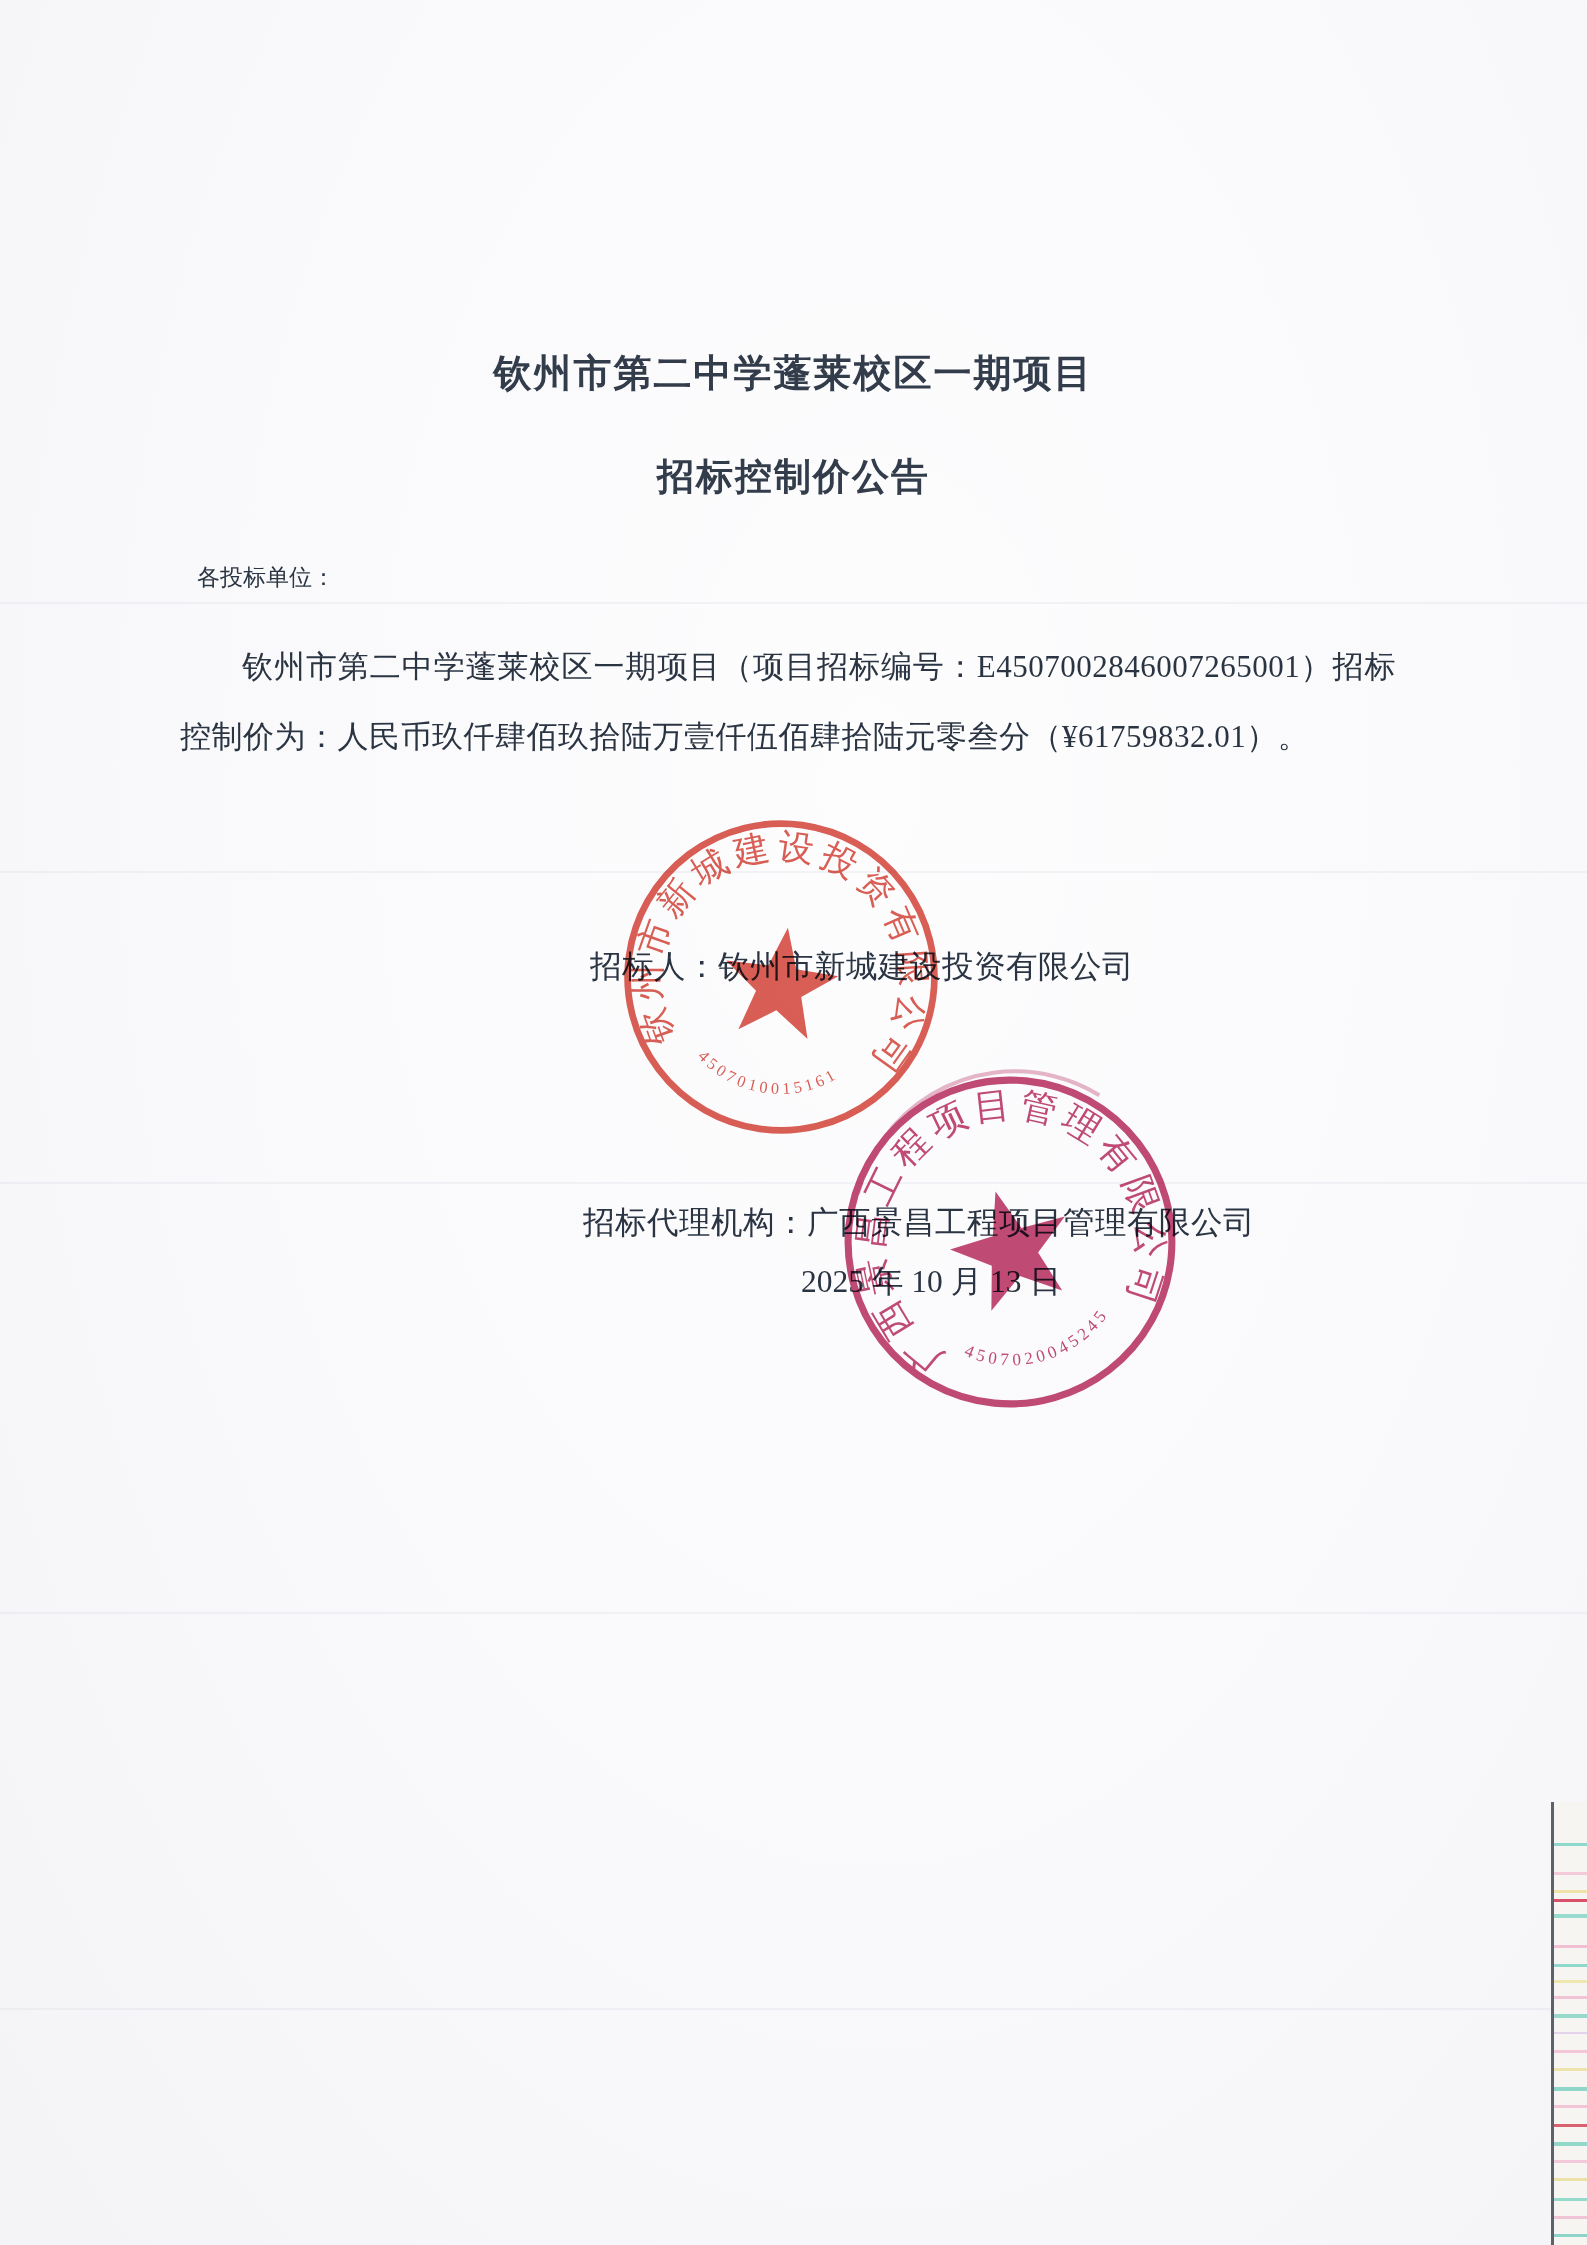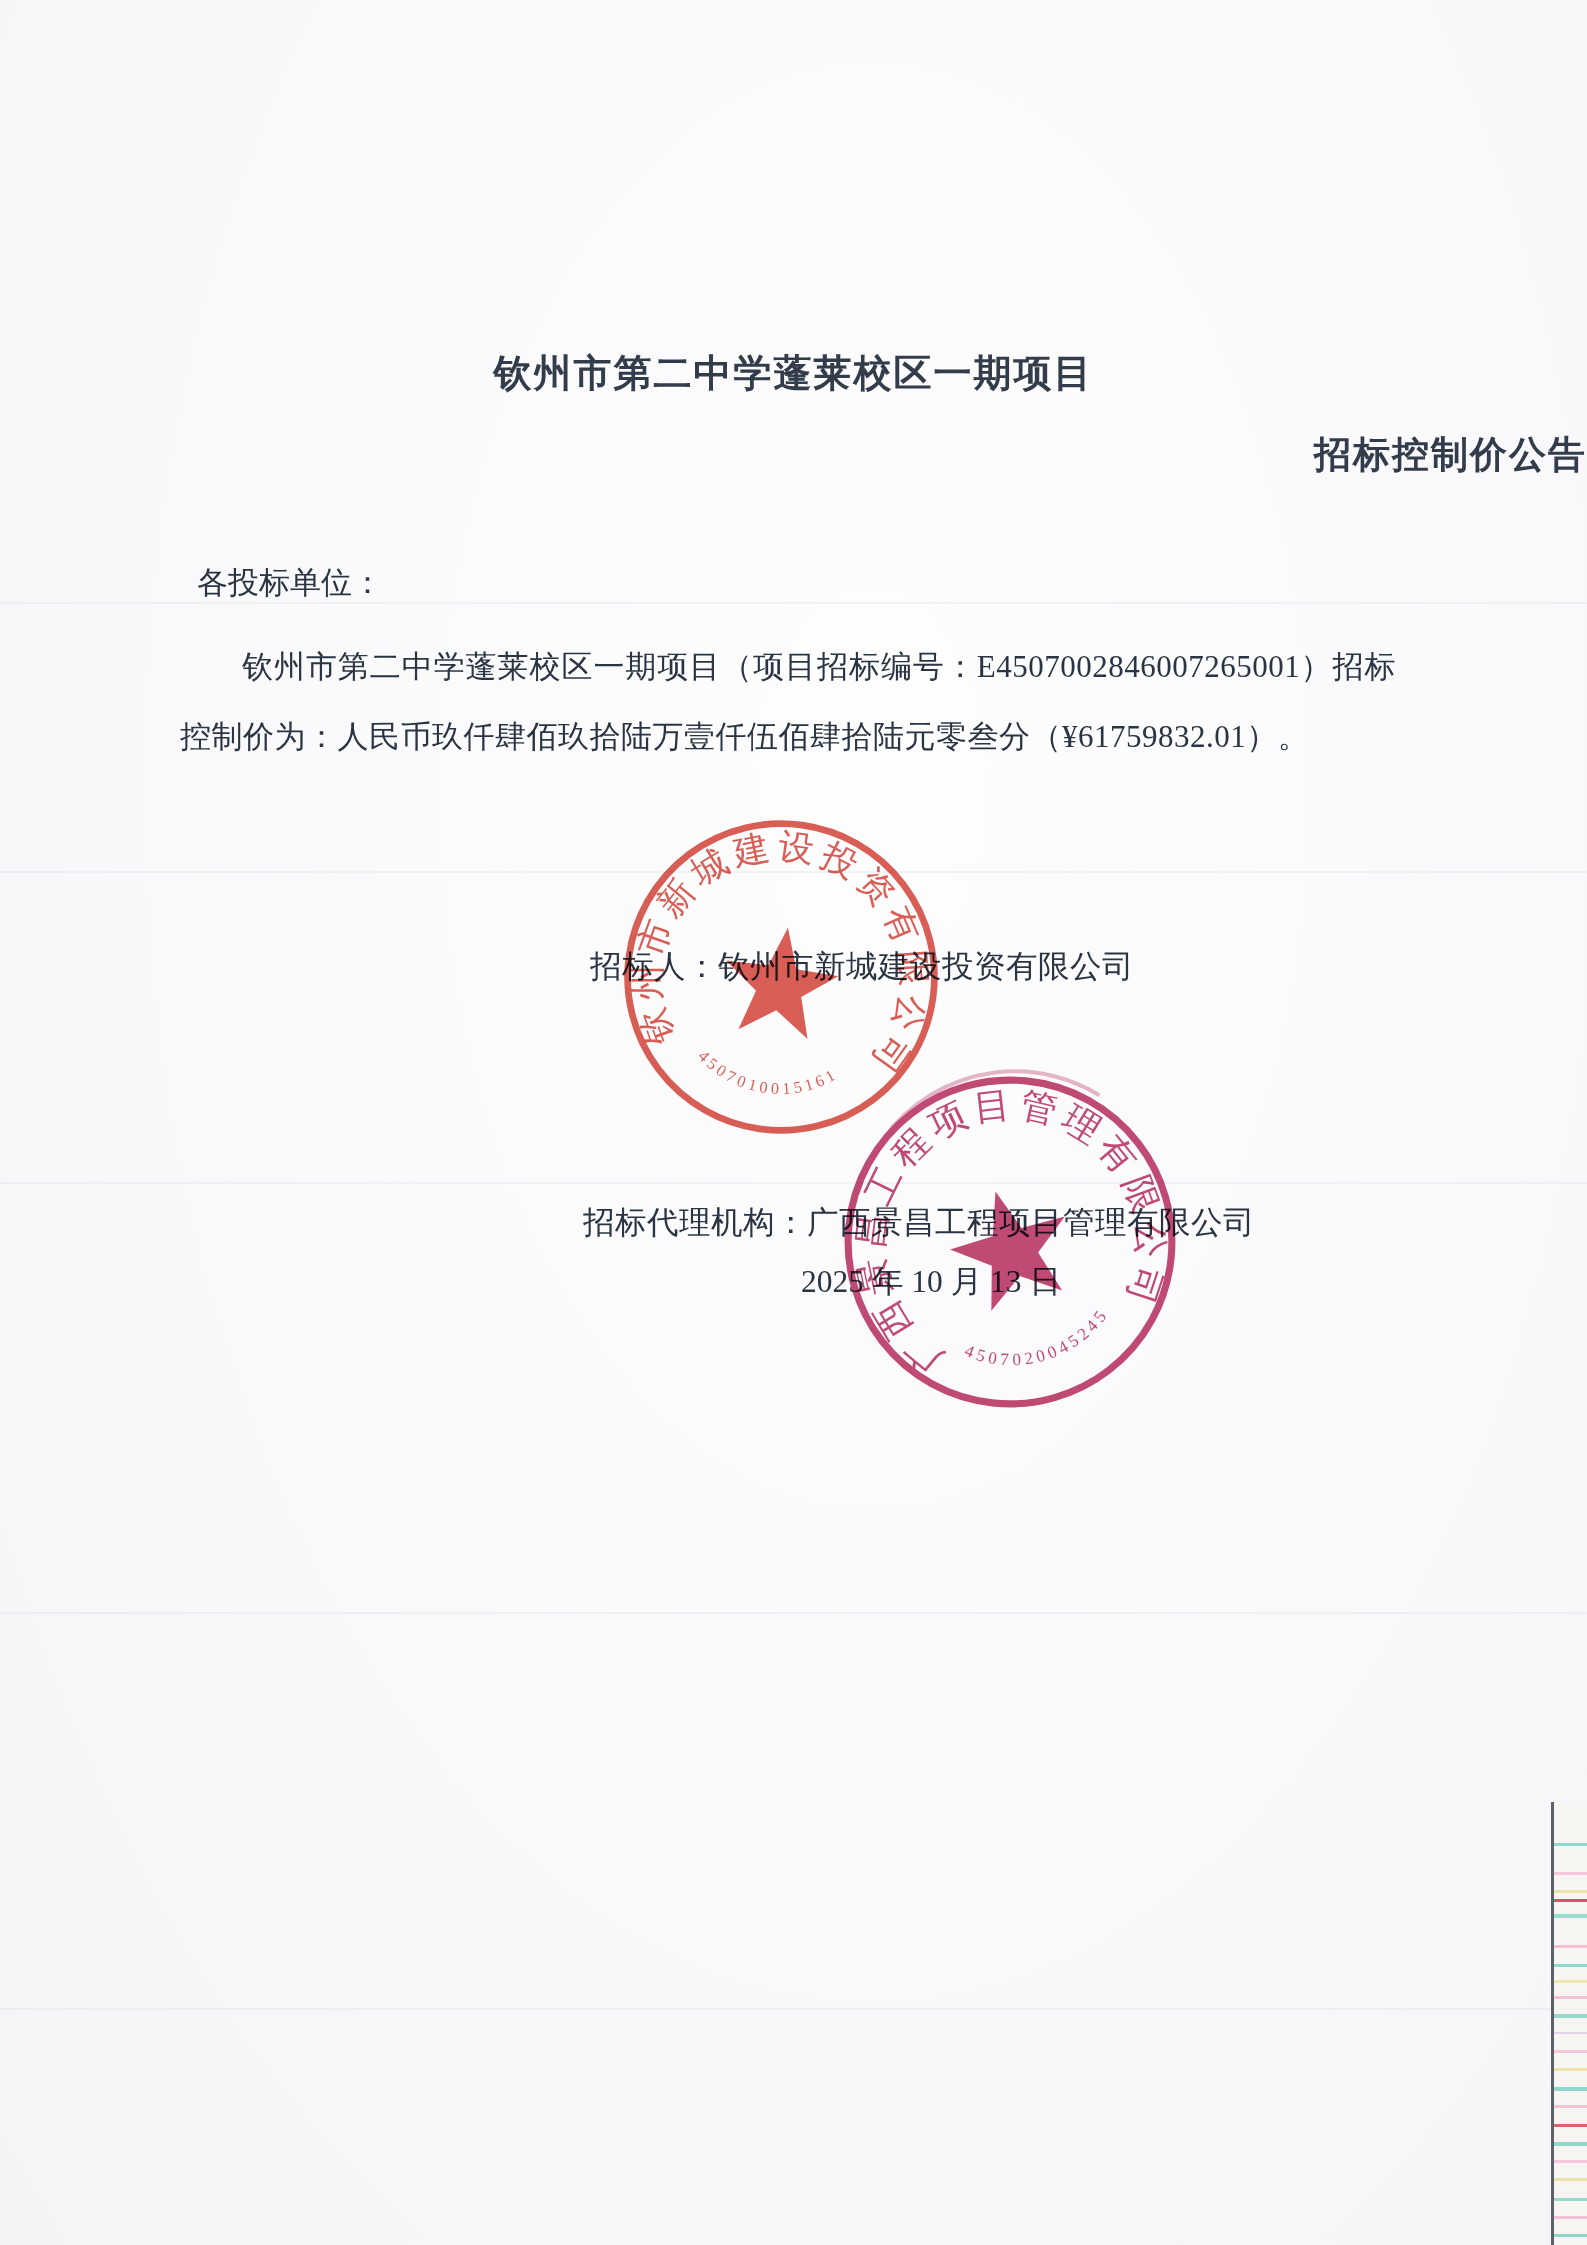--- a/index.html
+++ b/index.html
@@ -8,22 +8,22 @@
     width:1587px;height:2245px;
     margin:0 auto;
     background:radial-gradient(ellipse at 55% 35%, #fdfdfe 0%, #f9f9fb 55%, #f4f4f6 100%);
     overflow:hidden;
     font-family:"Liberation Serif","DejaVu Serif",serif;
     color:#2a3442;
   }
   .title{position:absolute;left:0;width:1587px;text-align:center;margin:0;
          font-weight:bold;color:#323c4b;}
   .title-1{top:348px;font-size:38px;letter-spacing:2px;}
-  .title-2{top:430px;font-size:37px;letter-spacing:2px;text-align:right;}
-  .salutation{position:absolute;left:197px;top:562px;font-size:31px;margin:0;}
+  .title-2{top:452px;font-size:37px;letter-spacing:2px;}
+  .salutation{position:absolute;left:197px;top:562px;font-size:23px;margin:0;}
   .body-text{position:absolute;left:180px;top:632px;width:1216px;
              font-size:31px;line-height:70px;text-align:justify;}
   .body-text p{margin:0;text-indent:62px;letter-spacing:0.5px;}
   .sig-line{position:absolute;font-size:31.5px;letter-spacing:0.5px;white-space:nowrap;}
   .sig-bidder{left:590px;top:946px;}
   .sig-agency{left:583px;top:1202px;}
   .date-line{position:absolute;left:775px;top:1261px;width:312px;
              text-align:center;font-size:31.5px;white-space:nowrap;}
   
   .stamp{position:absolute;mix-blend-mode:multiply;}

